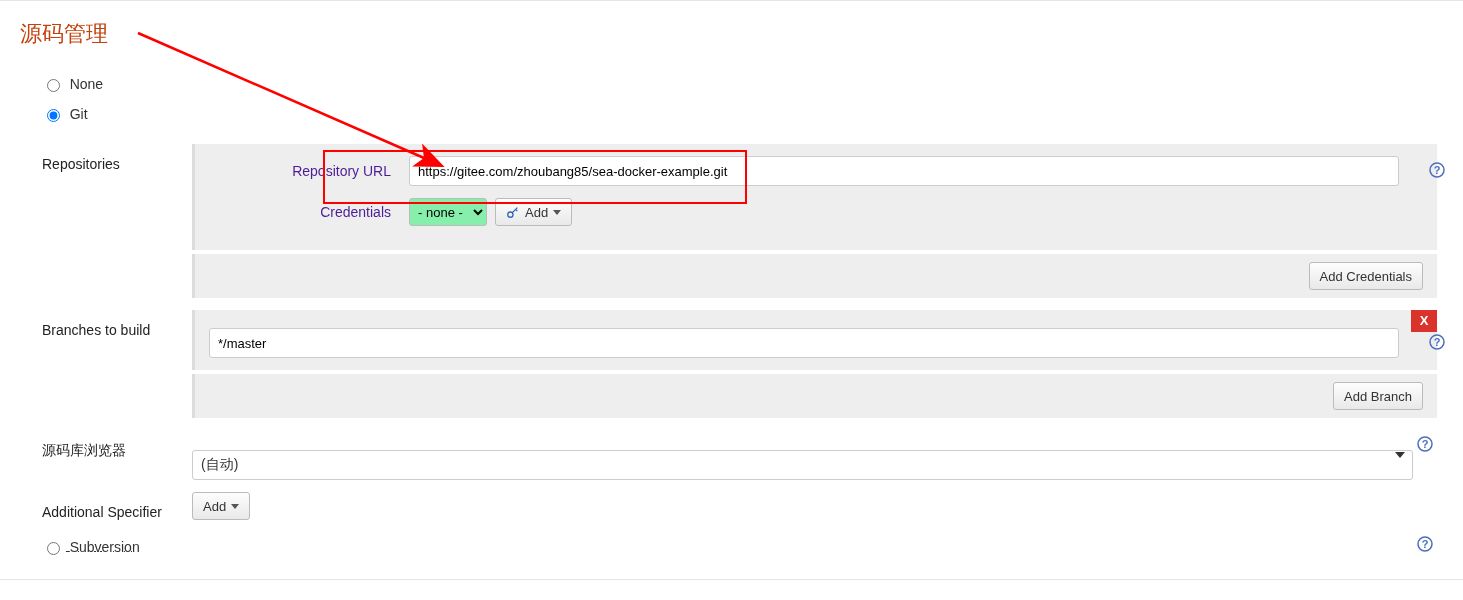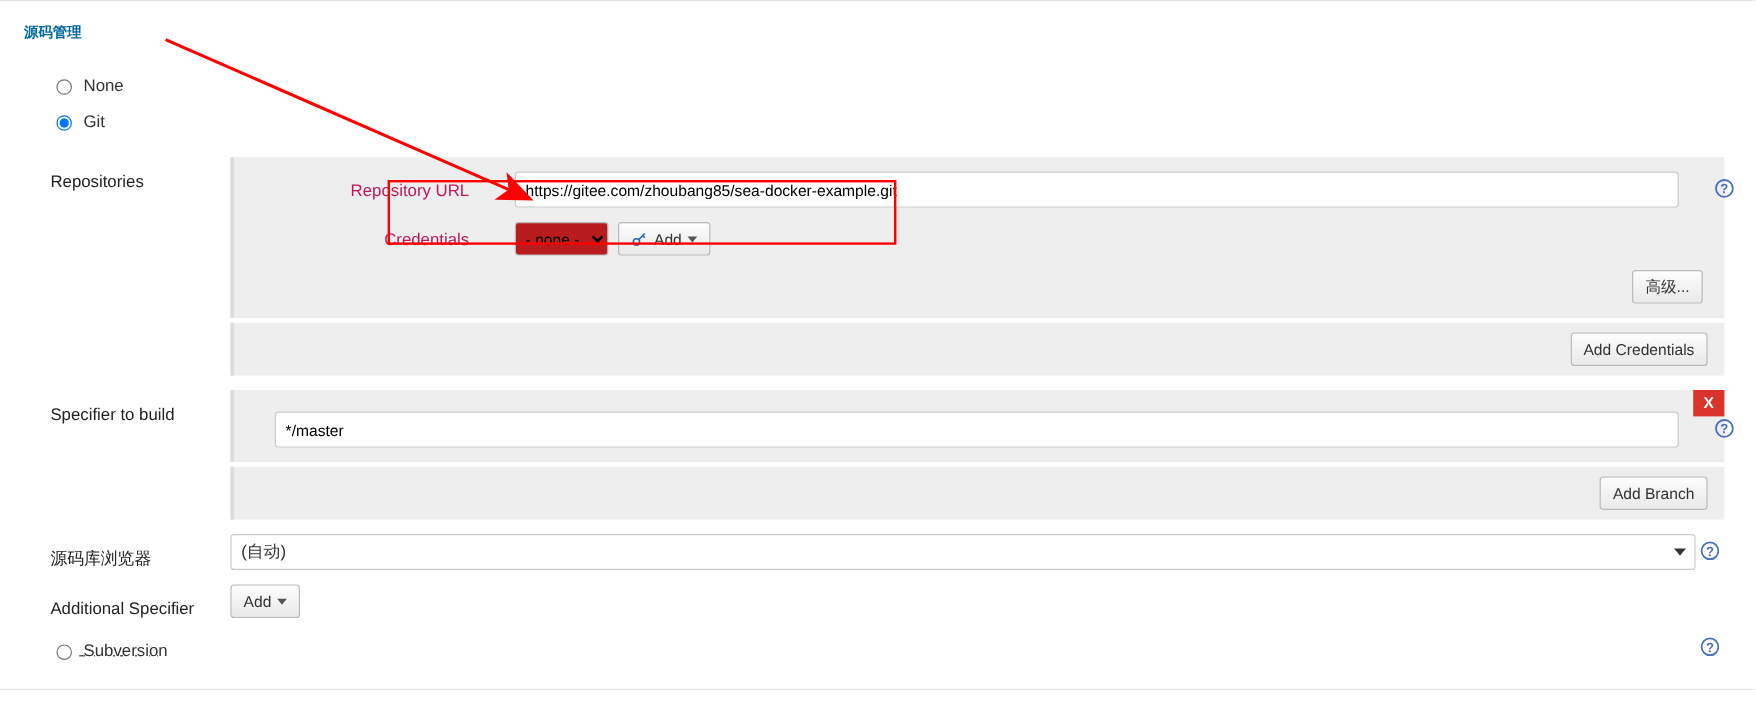--- a/index.html
+++ b/index.html
@@ -11,24 +11,24 @@
     background: #fff;
     width: 1463px;
   }
   .page {
     border-top: 1px solid #e5e5e5;
     border-bottom: 1px solid #e5e5e5;
     padding: 18px 0 14px 20px;
     position: relative;
   }
   .section-title {
-    font-size: 12px;
-    font-weight: bold;
+    font-size: 22px;
+    font-weight: normal;
     margin: 0 0 22px 0;
-    color: #0369a1;
+    color: #c2410c;
   }
   .radio-row {
     padding: 4px 0 10px 6px;
   }
   .radio-row input[type=radio] {
     margin-right: 6px;
     vertical-align: middle;
   }
   .radio-row label {
     vertical-align: middle;
@@ -68,44 +68,43 @@
     align-items: center;
     margin-bottom: 12px;
     position: relative;
   }
   .field-label {
     width: 200px;
     flex: 0 0 200px;
     text-align: right;
     padding-right: 18px;
     font-size: 14px;
-    color: #be185d;
+    color: #4c1d95;
   }
   .field-control {
     flex: 1;
     display: flex;
     align-items: center;
     gap: 8px;
     margin-right: 24px;
-    margin-left: 20px;
   }
   input[type=text], .text-input {
     width: 100%;
     height: 30px;
     border: 1px solid #ccc;
     border-radius: 3px;
     padding: 0 8px;
     font-size: 13px;
     background: #fff;
   }
   select {
     height: 28px;
     border: 1px solid #bbb;
     border-radius: 3px;
-    background: #b91c1c;
+    background: #86efac;
     font-size: 13px;
     padding: 0 4px;
   }
   .btn {
     height: 28px;
     border: 1px solid #bbb;
     background: linear-gradient(#fdfdfd,#e9e9e9);
     border-radius: 3px;
     padding: 0 10px;
     font-size: 13px;
@@ -157,20 +156,21 @@
   }
   .key-icon svg { width: 14px; height: 14px; }
   .full-select {
     width: 100%;
     height: 30px;
     border: 1px solid #ccc;
     border-radius: 3px;
     background: #fff;
     padding: 0 8px;
     font-size: 14px;
+    margin-top: 20px;
   }
   .select-wrap {
     position: relative;
     flex: 1;
   }
   .select-caret {
     position: absolute;
     right: 8px; top: 50%;
     transform: translateY(-50%);
     width: 0; height: 0;
@@ -248,35 +248,32 @@
                       <circle cx="5" cy="11" r="3" fill="none" stroke="#2a68b5" stroke-width="1.5"></circle>
                       <path d="M7 9 L13 3 M11 5 L13 7" stroke="#2a68b5" stroke-width="1.5" fill="none"></path>
                     </svg>
                 </span>
                 <span>Add</span>
                 <span class="caret"></span>
               </button>
             </div>
           </div>
 
-          <div class="btn-row-right">
-            <button class="btn">高级...</button>
-          </div>
         </div>
         <div class="panel-divider"></div>
         <div class="panel" style="padding:8px 14px;">
           <div class="btn-row-right" style="margin:0;">
             <button class="btn">Add Credentials</button>
           </div>
         </div>
       </div>
     </div>
 
     <div class="conf-row">
-      <div class="conf-label">Specifier to build</div>
+      <div class="conf-label">Branches to build</div>
       <div class="conf-body">
         <div class="panel" style="padding-top:18px;">
           <div class="close-x">X</div>
           <div class="field-row" style="margin-bottom:0;">
             <div class="field-control">
               <input type="text" class="text-input" value="*/master" style="">
             </div>
             <span class="help">
               <svg viewBox="0 0 16 16">
                   <circle cx="8" cy="8" r="7" fill="none" stroke="#4a6fbf" stroke-width="1.5"></circle>

